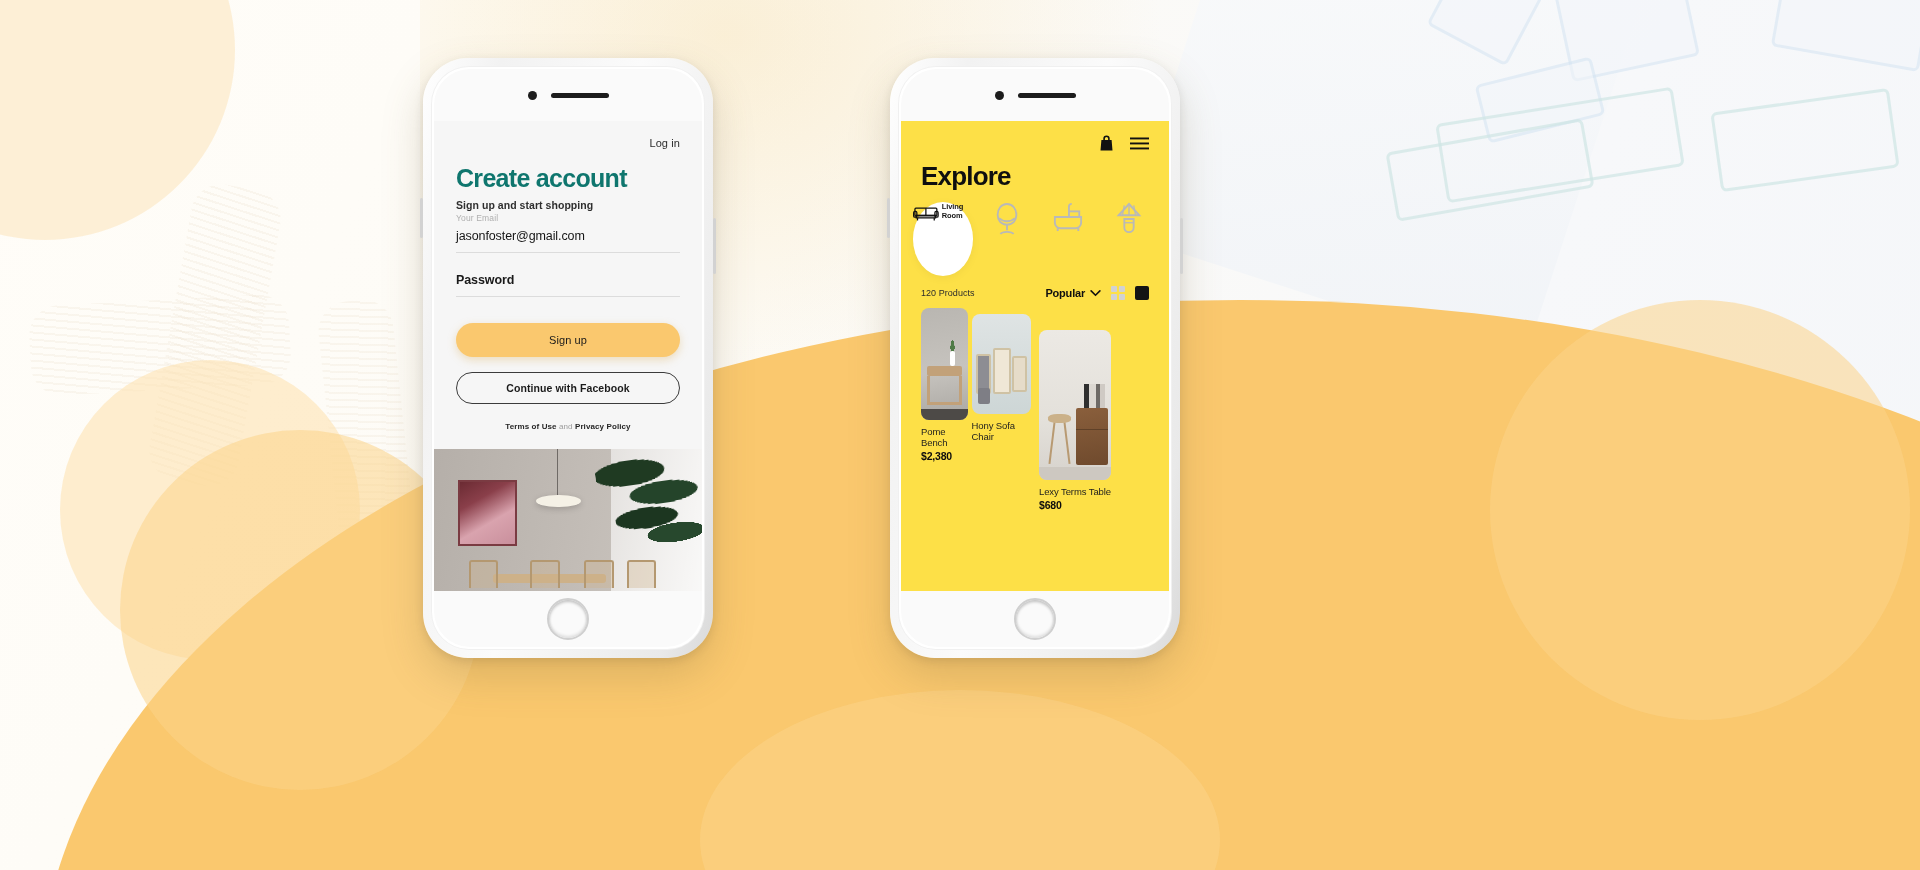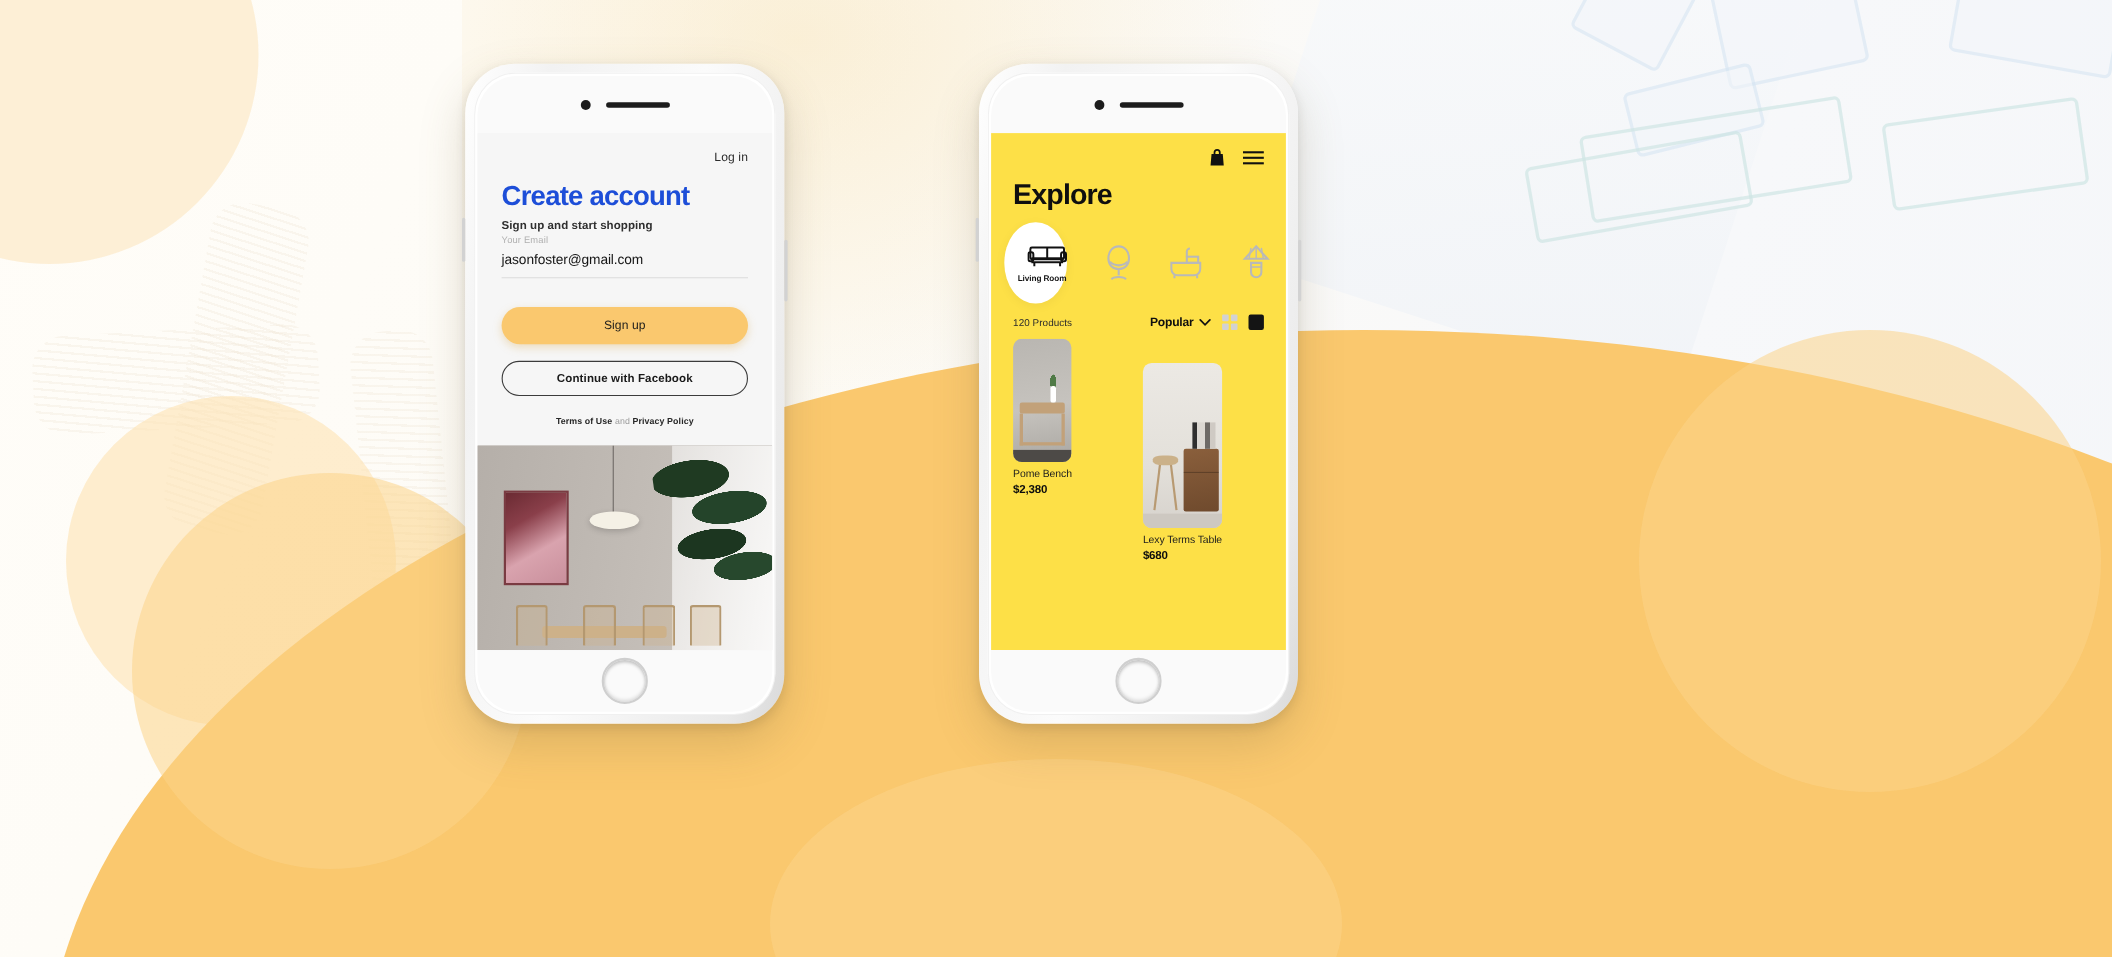--- a/index.html
+++ b/index.html
@@ -103,21 +103,21 @@
   .side-btn {
     position: absolute; width: 3px; border-radius: 2px;
     background: #d2d2d2;
   }
 
   
   .signup { padding: 0 22px; height: 100%; display: flex; flex-direction: column; }
   .login-row { text-align: right; padding-top: 12px; }
   .login-link { font-size: 11px; color: #2c2c2c; letter-spacing: .1px; cursor: pointer; }
   .title-big {
-    font-size: 25px; font-weight: 700; color: #1d4ed8;
+    font-size: 25px; font-weight: 700; color: #0f766e;
     letter-spacing: -.7px; margin-top: 14px; line-height: 1.05;
   }
   .subtitle { font-size: 10.5px; color: #2f2f2f; font-weight: 600; margin-top: 8px; letter-spacing: .05px; }
   .field { margin-top: 2px; }
   .field-label { font-size: 8.5px; color: #b0b0b0; letter-spacing: .15px; }
   .field-value {
     font-size: 12.5px; color: #161616; padding: 6px 0 9px;
     border-bottom: 1px solid #dcdcdc; letter-spacing: -.1px;
   }
   .field-value.placeholder { color: #1a1a1a; font-weight: 600; }
@@ -186,22 +186,22 @@
   .explore { height: 100%; display: flex; flex-direction: column; background: #fde047; }
   .ex-head { padding: 14px 20px 0; }
   .ex-icons { display: flex; justify-content: flex-end; gap: 16px; align-items: center; }
   .icon-btn { cursor: pointer; display: flex; align-items: center; }
   .ex-title {
     font-size: 26px; font-weight: 700; color: #0f0f0f;
     letter-spacing: -.8px; margin-top: 10px;
   }
   .cats { display: flex; align-items: center; gap: 6px; padding: 10px 12px 4px; }
   .cat {
-    flex: 1; display: flex; flex-direction: column;
-    align-items: flex-end; justify-content: center; gap: 3px;
+    flex: 1; display: flex; flex-direction: row;
+    align-items: flex-start; justify-content: center; gap: 3px;
     height: 74px; border-radius: 50%; cursor: pointer;
   }
   .cat.active { background: #fff; box-shadow: 0 2px 10px rgba(0,0,0,.05); }
   .cat-label { font-size: 7.5px; font-weight: 700; color: #151515; letter-spacing: -.1px; }
   .filters {
     display: flex; align-items: center; justify-content: space-between;
     padding: 6px 20px 8px;
   }
   .count { font-size: 9px; color: #2b2b2b; letter-spacing: .05px; }
   .filters-right { display: flex; align-items: center; gap: 10px; }
@@ -294,20 +294,23 @@
         </div>
 
         <div class="title-big">Create account</div>
         <div class="subtitle">Sign up and start shopping</div>
 
         <div class="field">
           <div class="field-label">Your Email</div>
           <div class="field-value">jasonfoster@gmail.com</div>
         </div>
 
+        <div class="field pw">
+          <div class="field-value placeholder">Password</div>
+        </div>
 
         <div class="btn-primary">Sign up</div>
 
         <div class="btn-outline">Continue with Facebook</div>
 
         <div class="legal">
           <a>Terms of Use</a>
           <span class="and">and</span>
           <a>Privacy Policy</a>
         </div>
@@ -434,20 +437,29 @@
                 <div class="floor"></div>
                 <div class="slab"></div>
                 <div class="legs"></div>
                 <div class="plant"></div>
                 <div class="pot"></div>
               </div>
               <div class="p-name">Pome Bench</div>
               <div class="p-price">$2,380</div>
             </div>
 
+            <div class="card" style="margin-top:6px;">
+              <div class="thumb ph-sofa">
+                <div class="s1"></div>
+                <div class="s2"></div>
+                <div class="s3"></div>
+                <div class="ott"></div>
+              </div>
+              <div class="p-name">Hony Sofa Chair</div>
+            </div>
           </div>
 
           <div class="col right">
             <div class="card">
               <div class="thumb ph-coffee">
                 <div class="floor"></div>
                 <div class="dresser"></div>
                 <div class="dr-line"></div>
                 <div class="objs"></div>
                 <div class="stool-l"></div>

